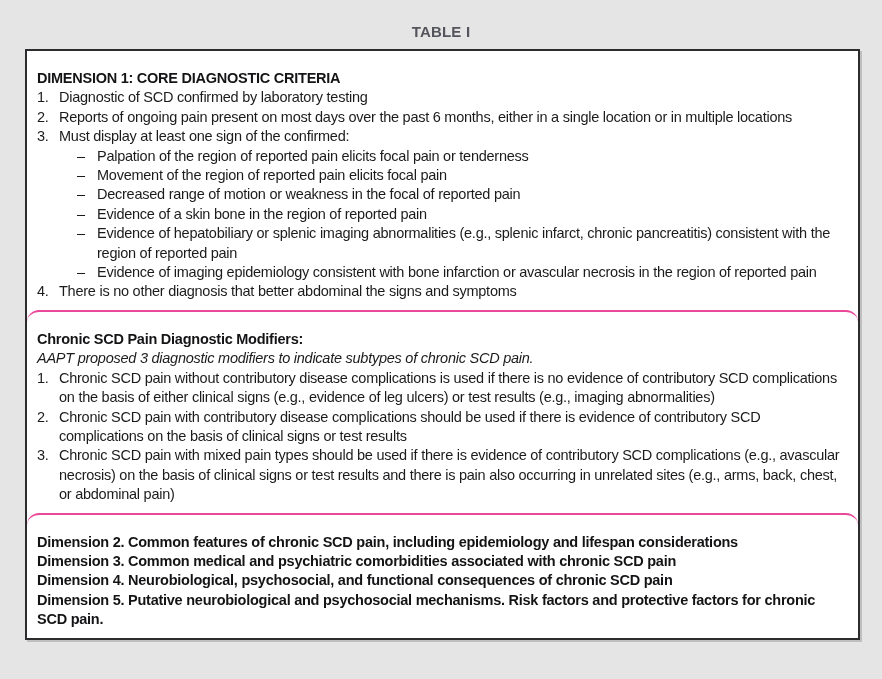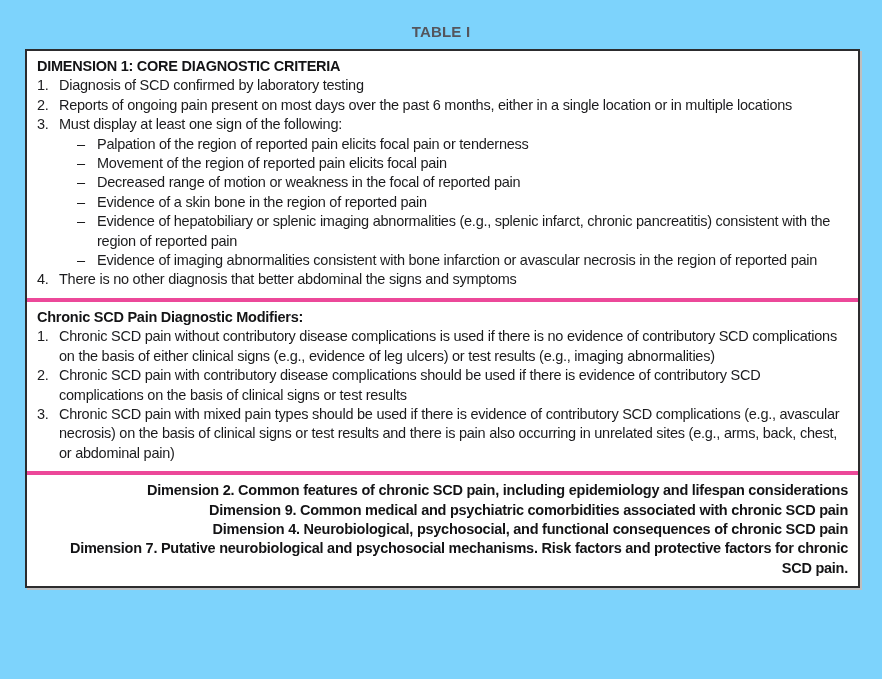--- a/index.html
+++ b/index.html
@@ -4,21 +4,21 @@
 <style>
   * { margin: 0; padding: 0; box-sizing: border-box; }
   html, body {
     width: 882px;
     background: #ffffff;
     font-family: "Liberation Sans", sans-serif;
   }
   .page {
     width: 882px;
     height: 679px;
-    background: #7dd3fc;
+    background: #e5e5e5;
     overflow: hidden;
   }
   .caption {
     text-align: center;
     margin-top: 21px;
     color: #54555c;
     font-weight: bold;
     font-size: 15px;
     line-height: 21px;
     letter-spacing: 0.2px;
@@ -27,65 +27,65 @@
   .table-box {
     margin: 7px 22px 0 25px;
     border: 2px solid #2c2c2e;
     box-shadow: 2px 2px 0 0 #bfbfbf;
     background: #ffffff;
     color: #1b1b1d;
     font-size: 14.5px;
     line-height: 19.4px;
     letter-spacing: -0.25px;
   }
-  .sec { padding: 6px 10px 8px 10px; }
-  .sec + .sec { border-top: 4px solid #ec4899; }
+  .sec { padding: 18px 10px 8px 10px; border-radius: 12px; }
+  .sec + .sec { border-top: 2px solid #ec4899; }
   .sec-heading { font-weight: bold; color: #141416; }
   .intro { font-style: italic; }
   .item {
     display: grid;
     grid-template-columns: 22px 1fr;
     align-items: start;
   }
   .item .num { }
   .sub {
     display: grid;
     grid-template-columns: 20px 1fr;
     margin-left: 40px;
     align-items: start;
   }
-  .dim-line { font-weight: bold; color: #141416; text-align: right; }
+  .dim-line { font-weight: bold; color: #141416; }
 </style>
 </head>
 <body>
 
 <div class="page">
 
   <div class="caption">
     <div class="caption-label">TABLE I</div>
   </div>
 
   <div class="table-box">
 
     <section class="sec">
       <div class="sec-heading">DIMENSION 1: CORE DIAGNOSTIC CRITERIA</div>
 
       <div class="item">
         <span class="num">1.</span>
-        <span class="txt">Diagnosis of SCD confirmed by laboratory testing</span>
+        <span class="txt">Diagnostic of SCD confirmed by laboratory testing</span>
       </div>
 
       <div class="item">
         <span class="num">2.</span>
         <span class="txt">Reports of ongoing pain present on most days over the past 6 months, either in a single location or in multiple locations</span>
       </div>
 
       <div class="item">
         <span class="num">3.</span>
-        <span class="txt">Must display at least one sign of the following:</span>
+        <span class="txt">Must display at least one sign of the confirmed:</span>
       </div>
 
       <div class="sub">
         <span class="num">–</span>
         <span class="txt">Palpation of the region of reported pain elicits focal pain or tenderness</span>
       </div>
       <div class="sub">
         <span class="num">–</span>
         <span class="txt">Movement of the region of reported pain elicits focal pain</span>
       </div>
@@ -96,49 +96,50 @@
       <div class="sub">
         <span class="num">–</span>
         <span class="txt">Evidence of a skin bone in the region of reported pain</span>
       </div>
       <div class="sub">
         <span class="num">–</span>
         <span class="txt">Evidence of hepatobiliary or splenic imaging abnormalities (e.g., splenic infarct, chronic pancreatitis) consistent with the region of reported pain</span>
       </div>
       <div class="sub">
         <span class="num">–</span>
-        <span class="txt">Evidence of imaging abnormalities consistent with bone infarction or avascular necrosis in the region of reported pain</span>
+        <span class="txt">Evidence of imaging epidemiology consistent with bone infarction or avascular necrosis in the region of reported pain</span>
       </div>
 
       <div class="item">
         <span class="num">4.</span>
         <span class="txt">There is no other diagnosis that better abdominal the signs and symptoms</span>
       </div>
     </section>
 
     <section class="sec">
       <div class="sec-heading">Chronic SCD Pain Diagnostic Modifiers:</div>
+      <div class="intro">AAPT proposed 3 diagnostic modifiers to indicate subtypes of chronic SCD pain.</div>
 
       <div class="item">
         <span class="num">1.</span>
         <span class="txt">Chronic SCD pain without contributory disease complications is used if there is no evidence of contributory SCD complications on the basis of either clinical signs (e.g., evidence of leg ulcers) or test results (e.g., imaging abnormalities)</span>
       </div>
 
       <div class="item">
         <span class="num">2.</span>
         <span class="txt">Chronic SCD pain with contributory disease complications should be used if there is evidence of contributory SCD complications on the basis of clinical signs or test results</span>
       </div>
 
       <div class="item">
         <span class="num">3.</span>
         <span class="txt">Chronic SCD pain with mixed pain types should be used if there is evidence of contributory SCD complications (e.g., avascular necrosis) on the basis of clinical signs or test results and there is pain also occurring in unrelated sites (e.g., arms, back, chest, or abdominal pain)</span>
       </div>
     </section>
 
     <section class="sec">
       <div class="dim-line">Dimension 2. Common features of chronic SCD pain, including epidemiology and lifespan considerations</div>
-      <div class="dim-line">Dimension 9. Common medical and psychiatric comorbidities associated with chronic SCD pain</div>
+      <div class="dim-line">Dimension 3. Common medical and psychiatric comorbidities associated with chronic SCD pain</div>
       <div class="dim-line">Dimension 4. Neurobiological, psychosocial, and functional consequences of chronic SCD pain</div>
-      <div class="dim-line">Dimension 7. Putative neurobiological and psychosocial mechanisms. Risk factors and protective factors for chronic SCD pain.</div>
+      <div class="dim-line">Dimension 5. Putative neurobiological and psychosocial mechanisms. Risk factors and protective factors for chronic SCD pain.</div>
     </section>
 
   </div>
 </div>
 
 </body></html>

